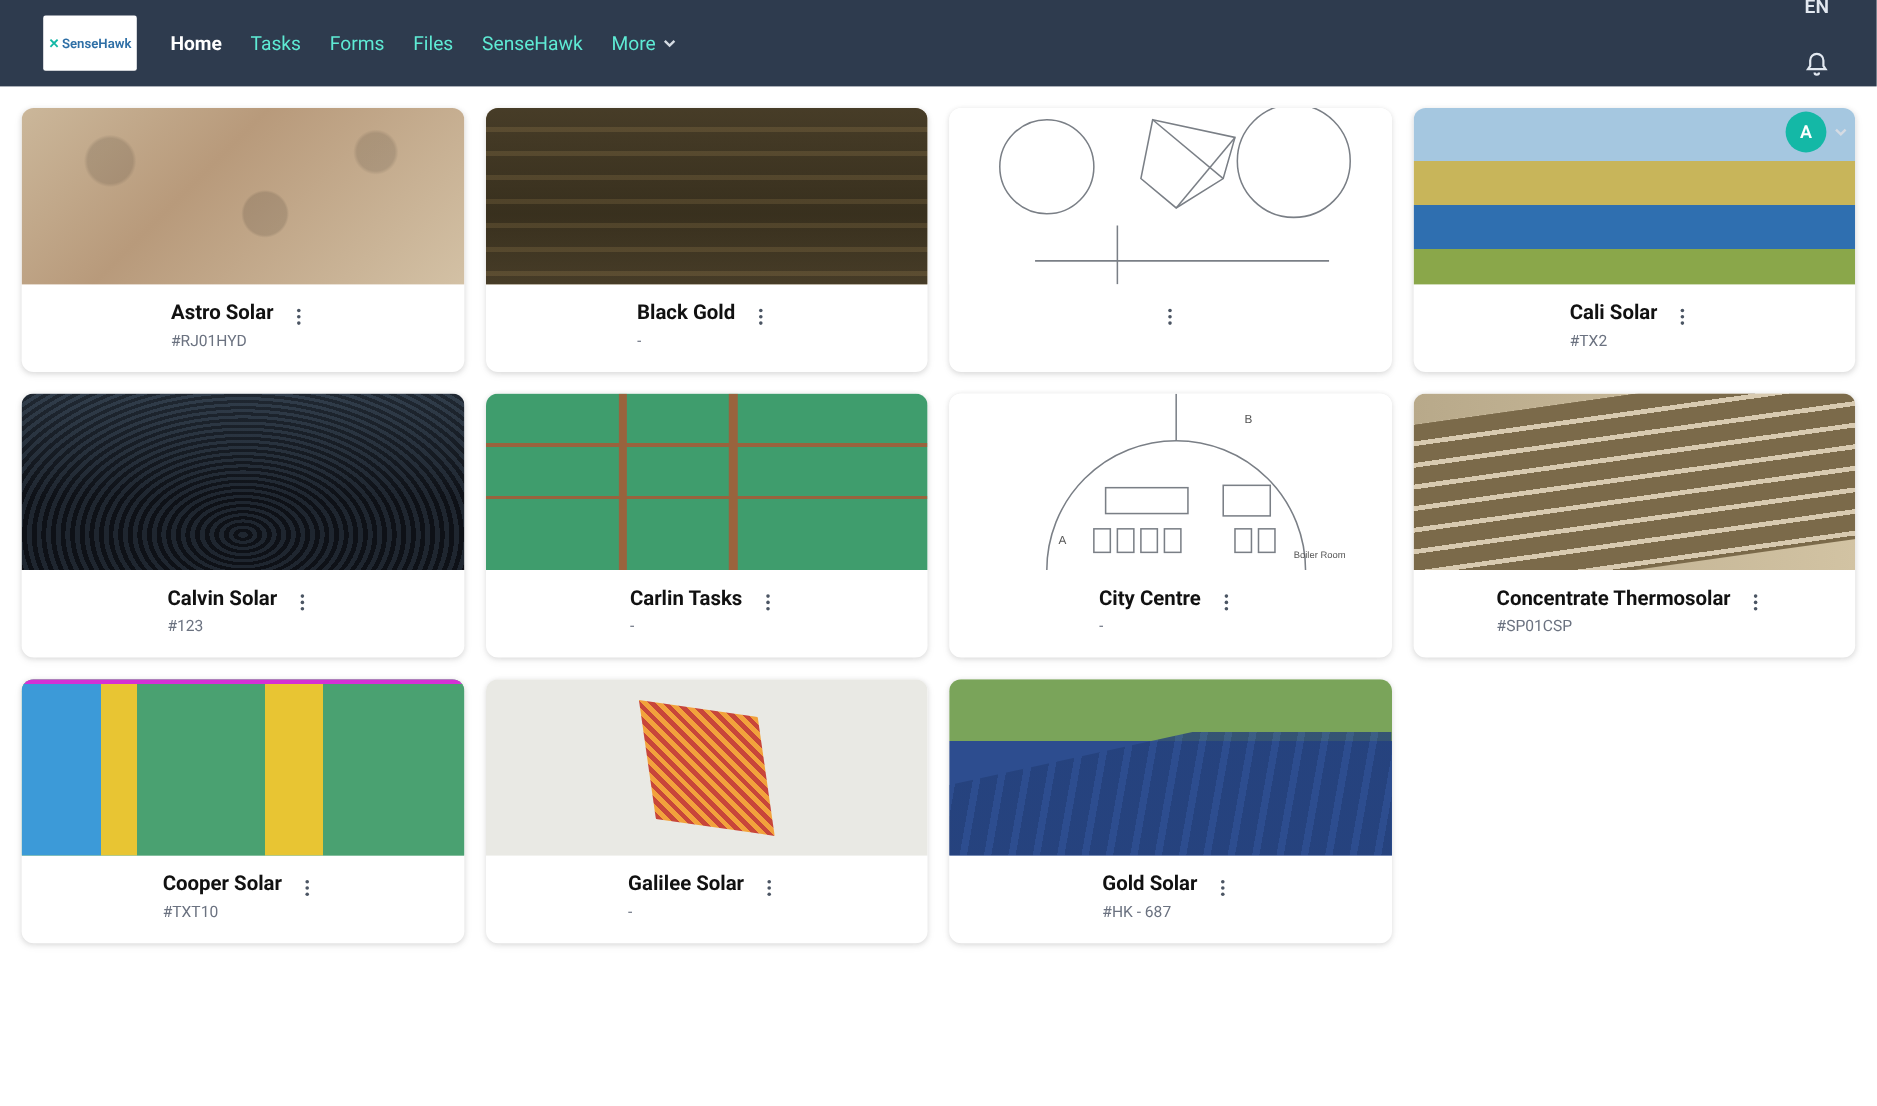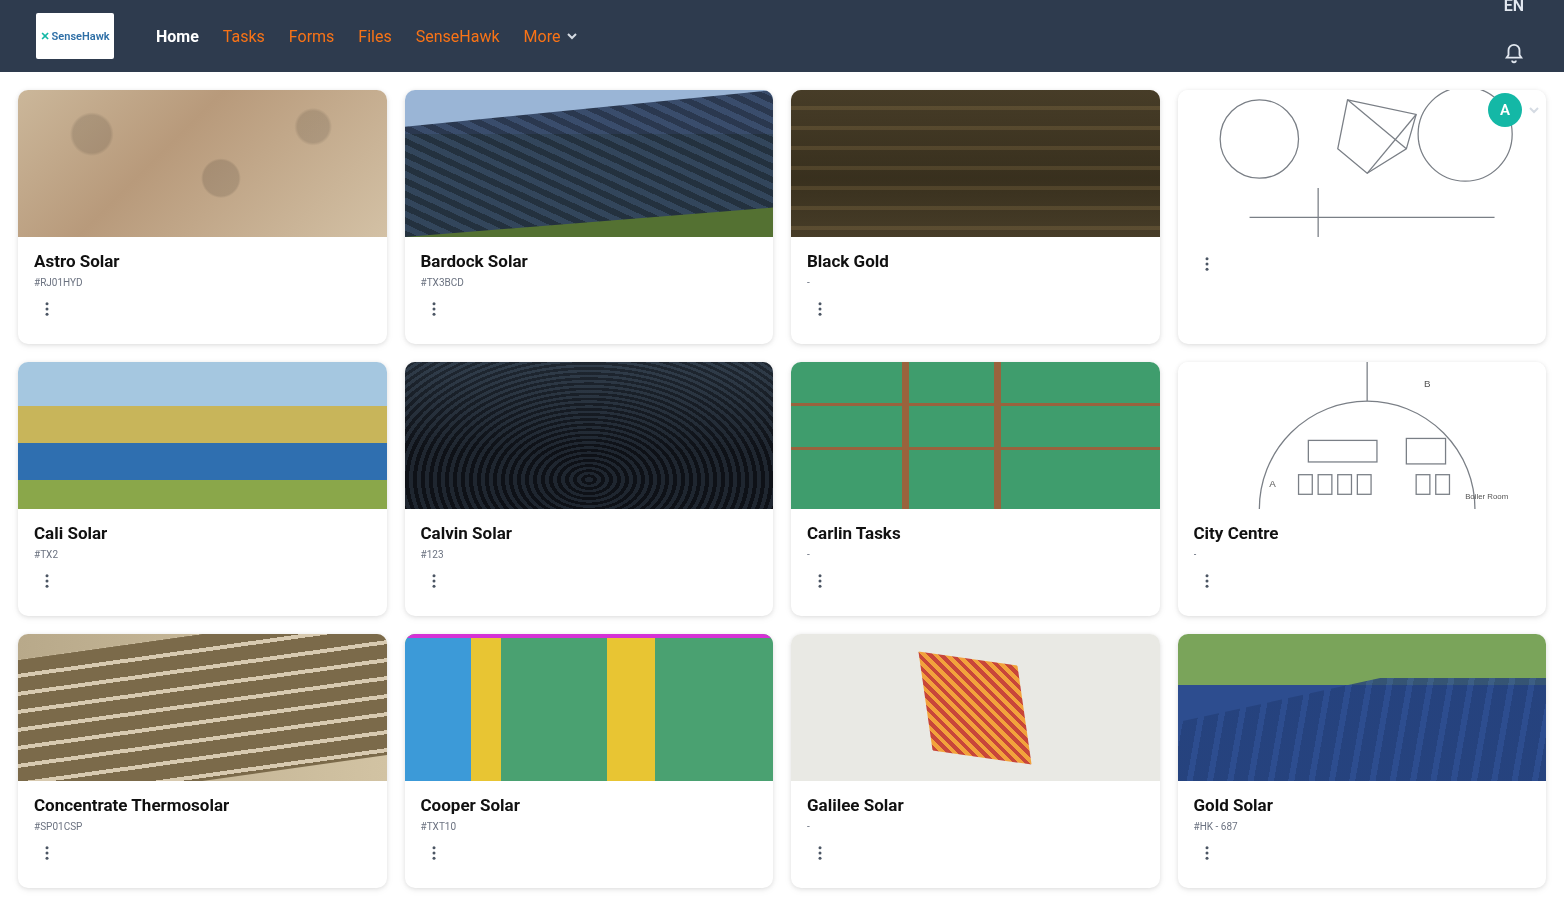--- a/index.html
+++ b/index.html
@@ -30,25 +30,25 @@
     background: #ffffff;
     display: flex;
     align-items: center;
     justify-content: center;
     font-size: 11px;
     font-weight: 600;
     color: #2e6fa6;
     border-radius: 2px;
   }
   .logo .x { color:#14b8a6; margin-right:2px; }
-  .nav { display: flex; align-items: center; gap: 24px; margin-left: 14px; }
+  .nav { display: flex; align-items: center; gap: 24px; }
   .nav-item {
     font-size: 16px;
     cursor: pointer;
-    color: #f97316;
+    color: #5eead4;
     display: flex;
     align-items: center;
     gap: 6px;
   }
   .nav-item.active { color: #ffffff; font-weight: 700; }
   .chev-down { width:12px; height:12px; stroke:#d5dbe3; stroke-width:2; fill:none; }
 
   .header-right {
     margin-left: auto;
     display: flex;
@@ -88,30 +88,29 @@
     display:flex; align-items:center; justify-content:center;
     overflow:hidden;
     position:relative;
   }
   .card-body {
     padding: 14px 16px 18px 16px;
     display:flex;
     justify-content:center;
     align-items:flex-start;
     gap:8px;
-    flex-direction:column;
   }
   .card-text { min-width:0; }
   .card-title {
     font-size: 17px; font-weight: 700; color:#111;
     white-space:nowrap; overflow:hidden; text-overflow:ellipsis;
   }
   .card-sub {
     margin-top:6px;
-    font-size: 10px; color:#6b7280;
+    font-size: 13px; color:#6b7280;
     white-space:nowrap; overflow:hidden; text-overflow:ellipsis;
   }
   .more-btn { cursor:pointer; padding:4px; flex:0 0 auto; color:#6b7280; }
   .dots { width:18px; height:18px; fill:#4b5563; }
 
   
   .thumb.t0 { background: linear-gradient(135deg,#cbb79a,#b89a7b 40%,#d3c1a5); }
   .thumb.t0::after{content:"";position:absolute;inset:0;
     background:
       radial-gradient(circle at 20% 30%,rgba(0,0,0,.12) 0 6%,transparent 7%),
@@ -223,34 +222,20 @@
   </div>
 </header>
 
 <main class="grid" id="grid">
     <div class="card">
       <div class="thumb t0"></div>
       <div class="card-body">
         <div class="card-text">
           <div class="card-title">Astro Solar</div>
           <div class="card-sub">#RJ01HYD</div>
-        </div>
-        <div class="more-btn"><svg class="dots" viewBox="0 0 24 24">
-            <circle cx="12" cy="5" r="2"></circle>
-            <circle cx="12" cy="12" r="2"></circle>
-            <circle cx="12" cy="19" r="2"></circle>
-          </svg></div>
-      </div>
-    </div>
-    <div class="card">
-      <div class="thumb t1"></div>
-      <div class="card-body">
-        <div class="card-text">
-          <div class="card-title">Bardock Solar</div>
-          <div class="card-sub">#TX3BCD</div>
         </div>
         <div class="more-btn"><svg class="dots" viewBox="0 0 24 24">
             <circle cx="12" cy="5" r="2"></circle>
             <circle cx="12" cy="12" r="2"></circle>
             <circle cx="12" cy="19" r="2"></circle>
           </svg></div>
       </div>
     </div>
     <div class="card">
       <div class="thumb t2"></div>

